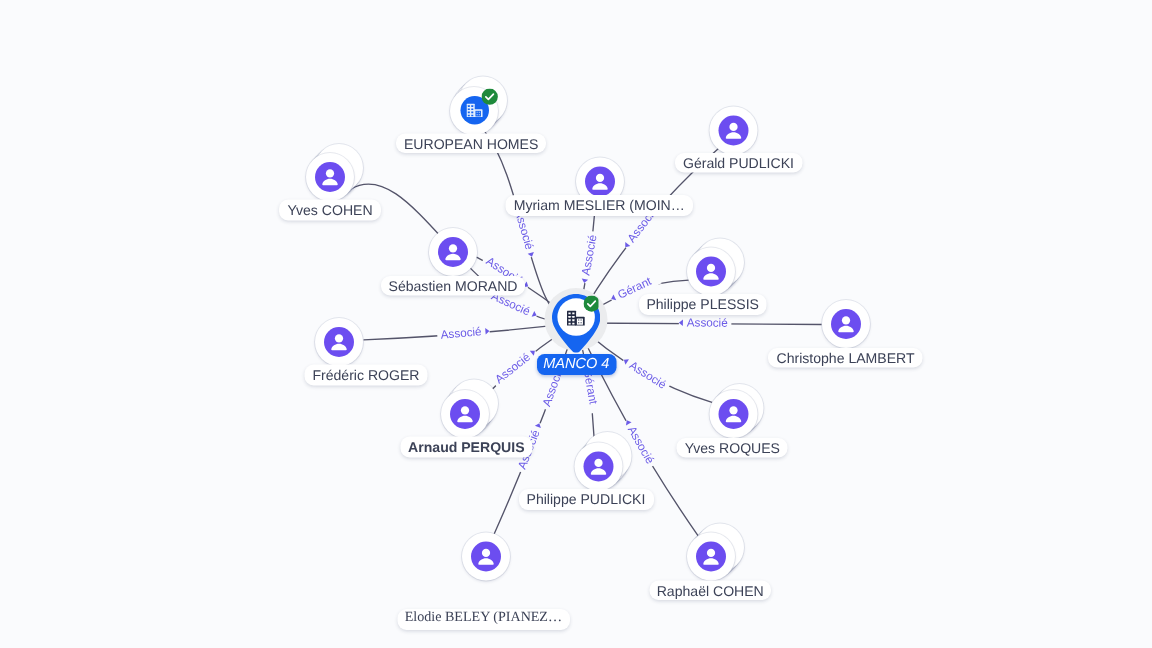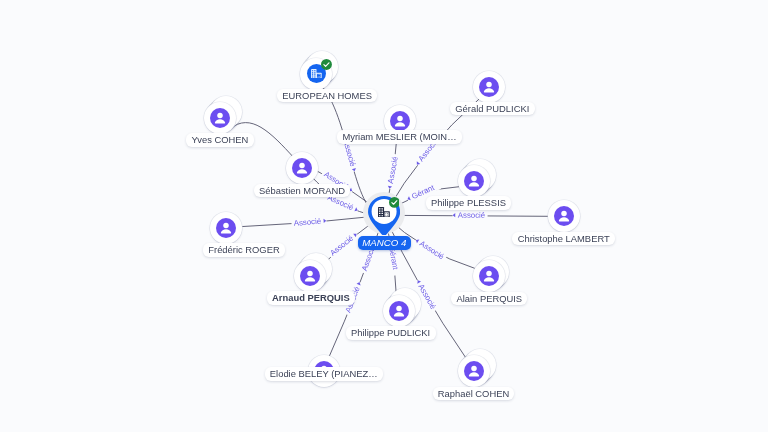--- a/index.html
+++ b/index.html
@@ -209,21 +209,21 @@
               <rect x="85" y="76" width="7" height="7" rx="1" fill="#e3effd"></rect>
             </svg>
           </div>
         </div>
         <div style="position: absolute; border-radius: 50%; left: 320.75px; top: 58.95px; width: 10.9px; height: 10.9px; z-index: 12;">
           <svg width="100%" height="100%" viewBox="0 0 24 24" style="display:block">
             <circle cx="12" cy="12" r="12" fill="#1f8a3c"></circle>
             <path d="M6.4 12.4l3.7 3.7 7.4-7.8" fill="none" stroke="#fff" stroke-width="2.5" stroke-linecap="round" stroke-linejoin="round"></path>
           </svg>
         </div>
-        <div class="nlabel" style="z-index: 20; left: 277px; top: 88.9px;">EUROPEAN HOMES</div>
+        <div class="nlabel" style="z-index: 20; left: 264px; top: 88.9px;">EUROPEAN HOMES</div>
       </div>
       <div class="node" style="left: 0px; top: 0px;">
         <div class="ring" style="left: 210px; top: 95.55px; width: 32px; height: 32px; z-index: 3;"></div>
         <div class="ring" style="left: 208px; top: 97.7px; width: 32px; height: 32px; z-index: 2;"></div>
         <div class="ring" style="left: 206px; top: 99.85px; width: 32px; height: 32px; z-index: 1;"></div>
         <div class="ring" style="left: 204px; top: 102px; width: 32px; height: 32px; z-index: 10;"></div>
         <div class="avatar" style="z-index: 11; left: 210px; top: 108px; width: 20px; height: 20px; background: rgb(108, 77, 240);">
           <svg viewBox="0 0 24 24" width="100%" height="100%" style="display:block">
             <circle cx="12" cy="9.1" r="3.3" fill="#fff"></circle>
             <path d="M12 13.4c-3.0 0-5.5 2.0-6.1 3.9a0.9 0.9 0 0 0 0.9 1.2h10.4a0.9 0.9 0 0 0 0.9-1.2c-0.6-1.9-3.1-3.9-6.1-3.9z" fill="#fff"></path>
@@ -323,31 +323,31 @@
       <div class="node" style="left: 0px; top: 0px;">
         <div class="ring" style="left: 476.5px; top: 256.1px; width: 32px; height: 32px; z-index: 2;"></div>
         <div class="ring" style="left: 474.5px; top: 258.25px; width: 32px; height: 32px; z-index: 1;"></div>
         <div class="ring" style="left: 472.5px; top: 260.4px; width: 32px; height: 32px; z-index: 10;"></div>
         <div class="avatar" style="z-index: 11; left: 478.5px; top: 266.4px; width: 20px; height: 20px; background: rgb(108, 77, 240);">
           <svg viewBox="0 0 24 24" width="100%" height="100%" style="display:block">
             <circle cx="12" cy="9.1" r="3.3" fill="#fff"></circle>
             <path d="M12 13.4c-3.0 0-5.5 2.0-6.1 3.9a0.9 0.9 0 0 0 0.9 1.2h10.4a0.9 0.9 0 0 0 0.9-1.2c-0.6-1.9-3.1-3.9-6.1-3.9z" fill="#fff"></path>
           </svg>
         </div>
-        <div class="nlabel" style="z-index: 20; left: 451.156px; top: 291.8px;">Alain PERQUIS</div>
+        <div class="nlabel" style="z-index: 20; left: 451.156px; top: 291.8px;">Yves ROQUES</div>
       </div>
       <div class="node" style="left: 0px; top: 0px;">
         <div class="ring" style="left: 307.7px; top: 354.7px; width: 32px; height: 32px; z-index: 10;"></div>
         <div class="avatar" style="z-index: 11; left: 313.7px; top: 360.7px; width: 20px; height: 20px; background: rgb(108, 77, 240);">
           <svg viewBox="0 0 24 24" width="100%" height="100%" style="display:block">
             <circle cx="12" cy="9.1" r="3.3" fill="#fff"></circle>
             <path d="M12 13.4c-3.0 0-5.5 2.0-6.1 3.9a0.9 0.9 0 0 0 0.9 1.2h10.4a0.9 0.9 0 0 0 0.9-1.2c-0.6-1.9-3.1-3.9-6.1-3.9z" fill="#fff"></path>
           </svg>
         </div>
-        <div class="nlabel" style="z-index: 20; left: 264.559px; top: 367px;">Elodie BELEY (PIANEZ…</div>
+        <div class="nlabel" style="z-index: 20; left: 264.559px; top: 406px; font-family: Liberation Serif, serif;">Elodie BELEY (PIANEZ…</div>
       </div>
       <div class="node" style="left: 0px; top: 0px;">
         <div class="ring" style="left: 463.5px; top: 348.85px; width: 32px; height: 32px; z-index: 3;"></div>
         <div class="ring" style="left: 461.5px; top: 351px; width: 32px; height: 32px; z-index: 2;"></div>
         <div class="ring" style="left: 459.5px; top: 353.15px; width: 32px; height: 32px; z-index: 1;"></div>
         <div class="ring" style="left: 457.5px; top: 355.3px; width: 32px; height: 32px; z-index: 10;"></div>
         <div class="avatar" style="z-index: 11; left: 463.5px; top: 361.3px; width: 20px; height: 20px; background: rgb(108, 77, 240);">
           <svg viewBox="0 0 24 24" width="100%" height="100%" style="display:block">
             <circle cx="12" cy="9.1" r="3.3" fill="#fff"></circle>
             <path d="M12 13.4c-3.0 0-5.5 2.0-6.1 3.9a0.9 0.9 0 0 0 0.9 1.2h10.4a0.9 0.9 0 0 0 0.9-1.2c-0.6-1.9-3.1-3.9-6.1-3.9z" fill="#fff"></path>

